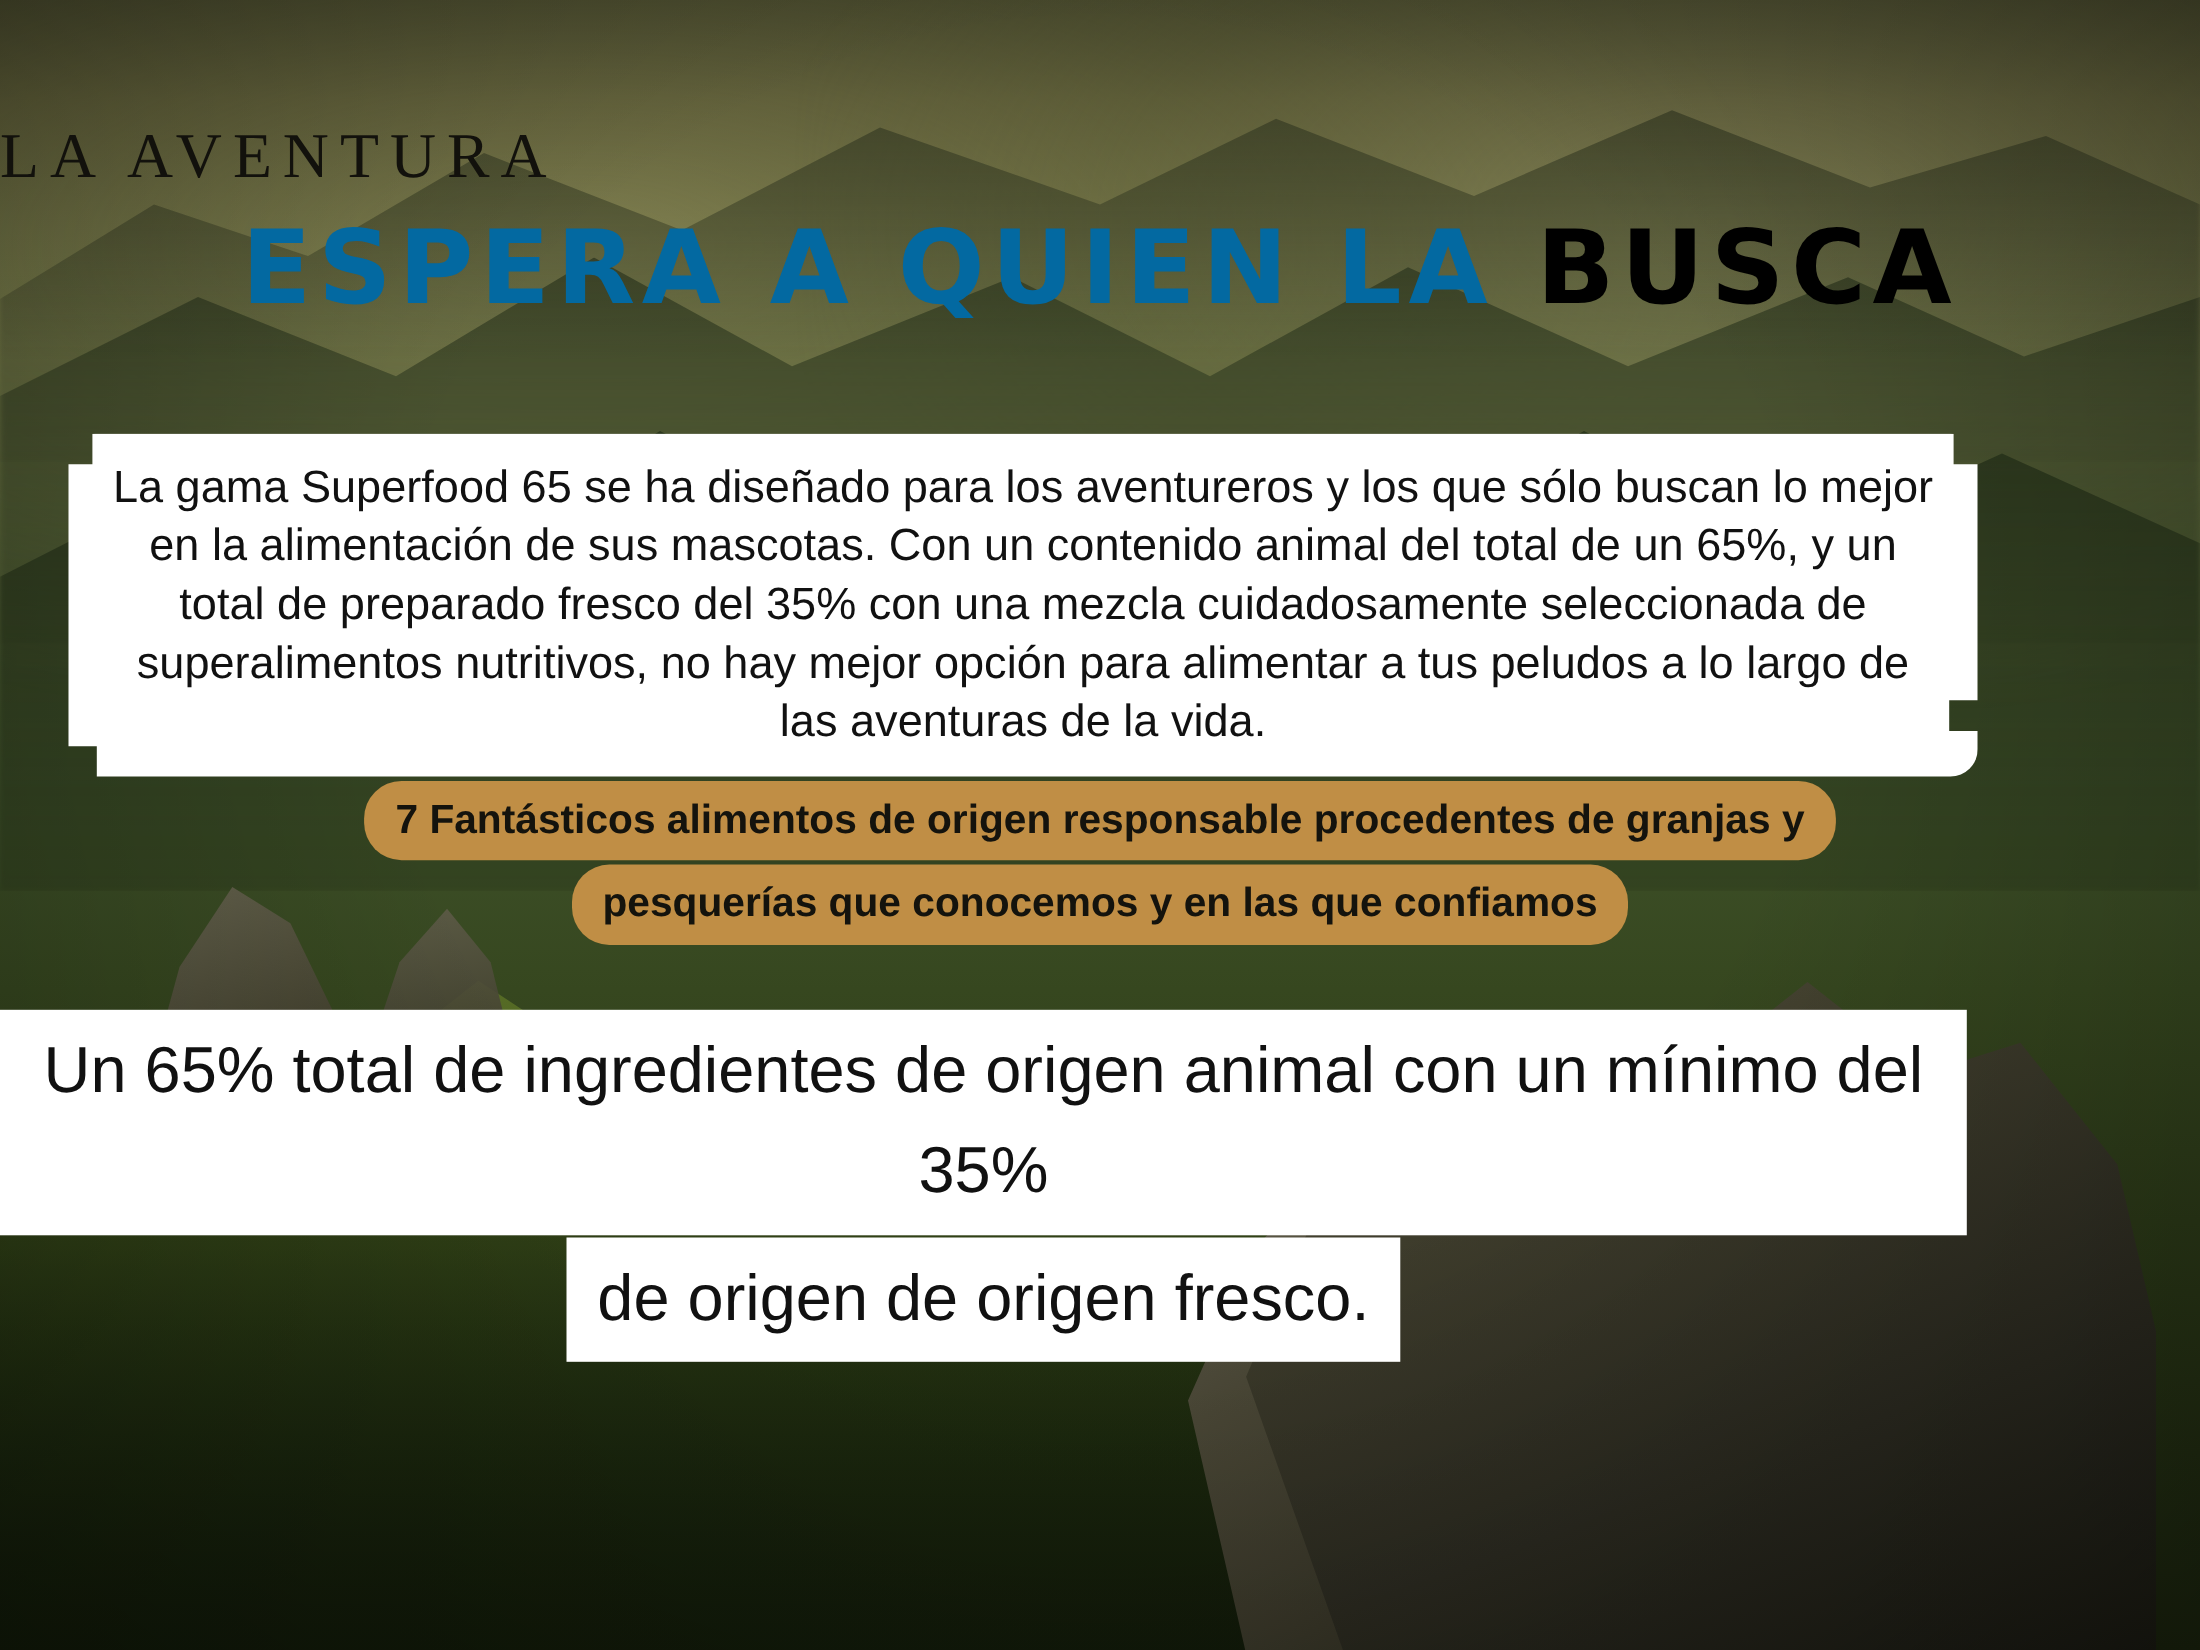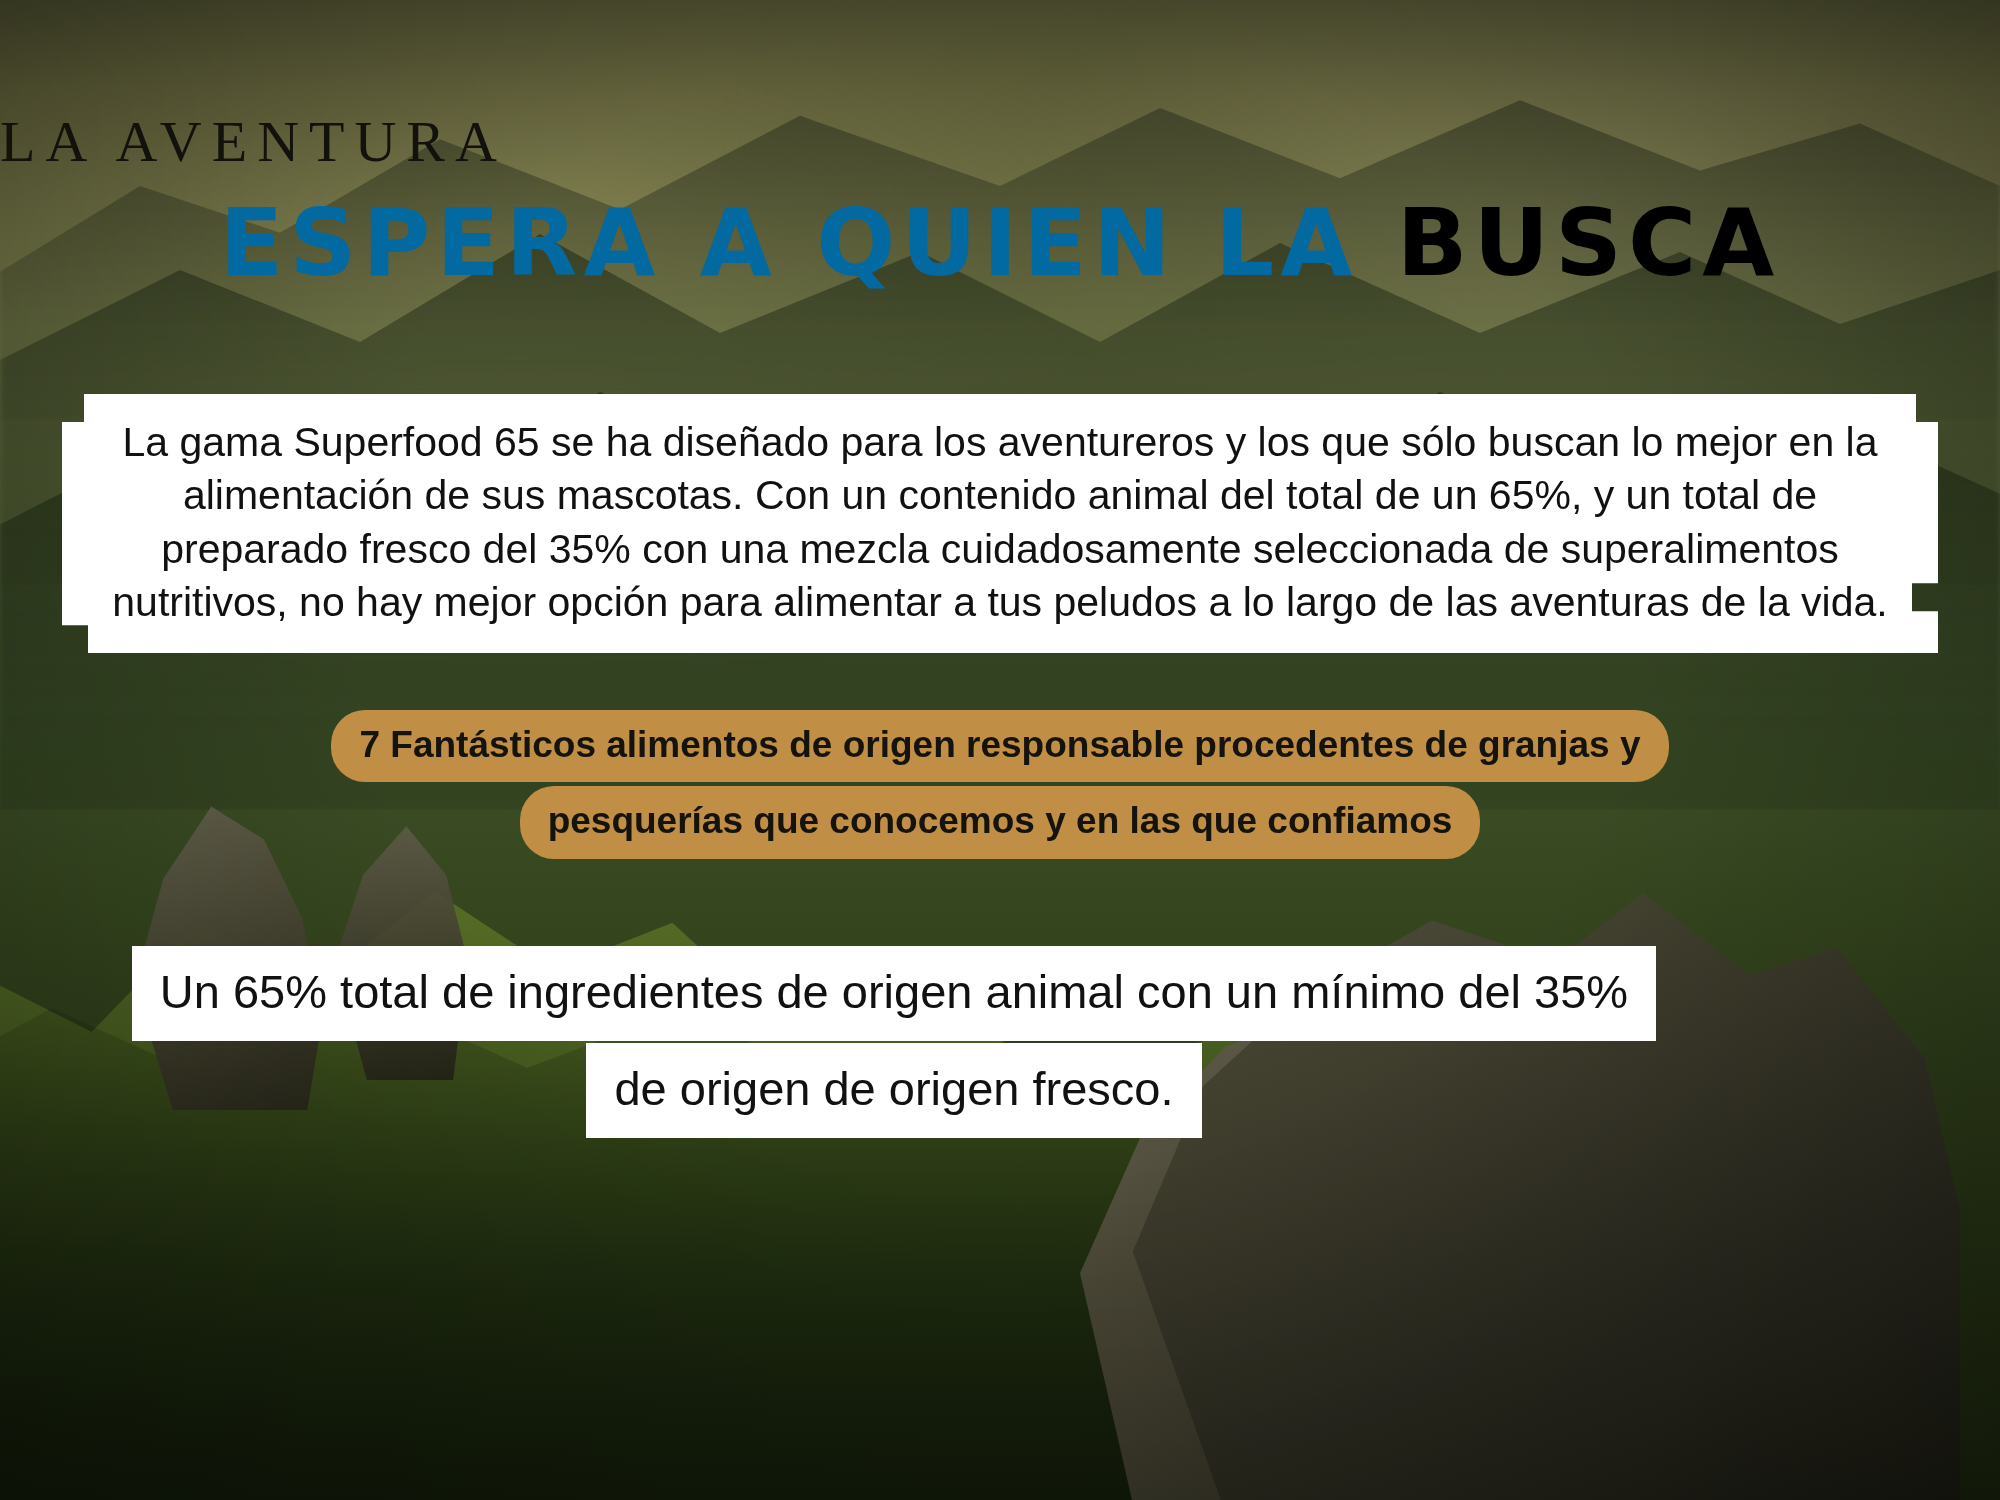--- a/index.html
+++ b/index.html
@@ -189,36 +189,37 @@
     white-space: nowrap;
   }
   .headline .white { color: #0369a1; }
   .headline .black { color: #000000; }
 
   
   .para-block {
     position: absolute;
     top: 394px;
     left: 62px;
-    width: 1876px;
+    width: 1736px;
     background: #ffffff;
     color: #111111;
     font-size: 41px;
     line-height: 1.30;
     text-align: center;
     padding: 22px 32px 24px 32px;
     box-sizing: border-box;
     -webkit-clip-path: polygon(
       0 28px, 22px 28px, 22px 0, calc(100% - 22px) 0, calc(100% - 22px) 28px, 100% 28px,
       100% calc(100% - 70px), calc(100% - 26px) calc(100% - 70px), calc(100% - 26px) calc(100% - 42px), 100% calc(100% - 42px),
       100% 100%, 26px 100%, 26px calc(100% - 28px), 0 calc(100% - 28px));
     clip-path: polygon(
       0 28px, 22px 28px, 22px 0, calc(100% - 22px) 0, calc(100% - 22px) 28px, 100% 28px,
       100% calc(100% - 70px), calc(100% - 26px) calc(100% - 70px), calc(100% - 26px) calc(100% - 42px), 100% calc(100% - 42px),
       100% 100%, 26px 100%, 26px calc(100% - 28px), 0 calc(100% - 28px));
+    border-radius: 25px;
   }
 
   
   .gold-heading {
     position: absolute;
     top: 710px;
     left: 0;
     width: 2000px;
     text-align: center;
     font-size: 37px;
@@ -233,25 +234,25 @@
     border-radius: 34px;
     box-decoration-break: clone;
   }
   .gold-heading .ln2 {
     margin-top: 4px;
   }
 
   
   .claim {
     position: absolute;
-    top: 946px;
+    top: 918px;
     left: 0;
     width: 1788px;
     text-align: center;
-    font-size: 47px;
+    font-size: 59px;
     line-height: 1.55;
     color: #111111;
   }
   .claim .ln {
     display: inline-block;
     background: #ffffff;
     padding: 10px 28px 12px 28px;
   }
   .claim .ln2 { margin-top: 2px; }
 </style>

